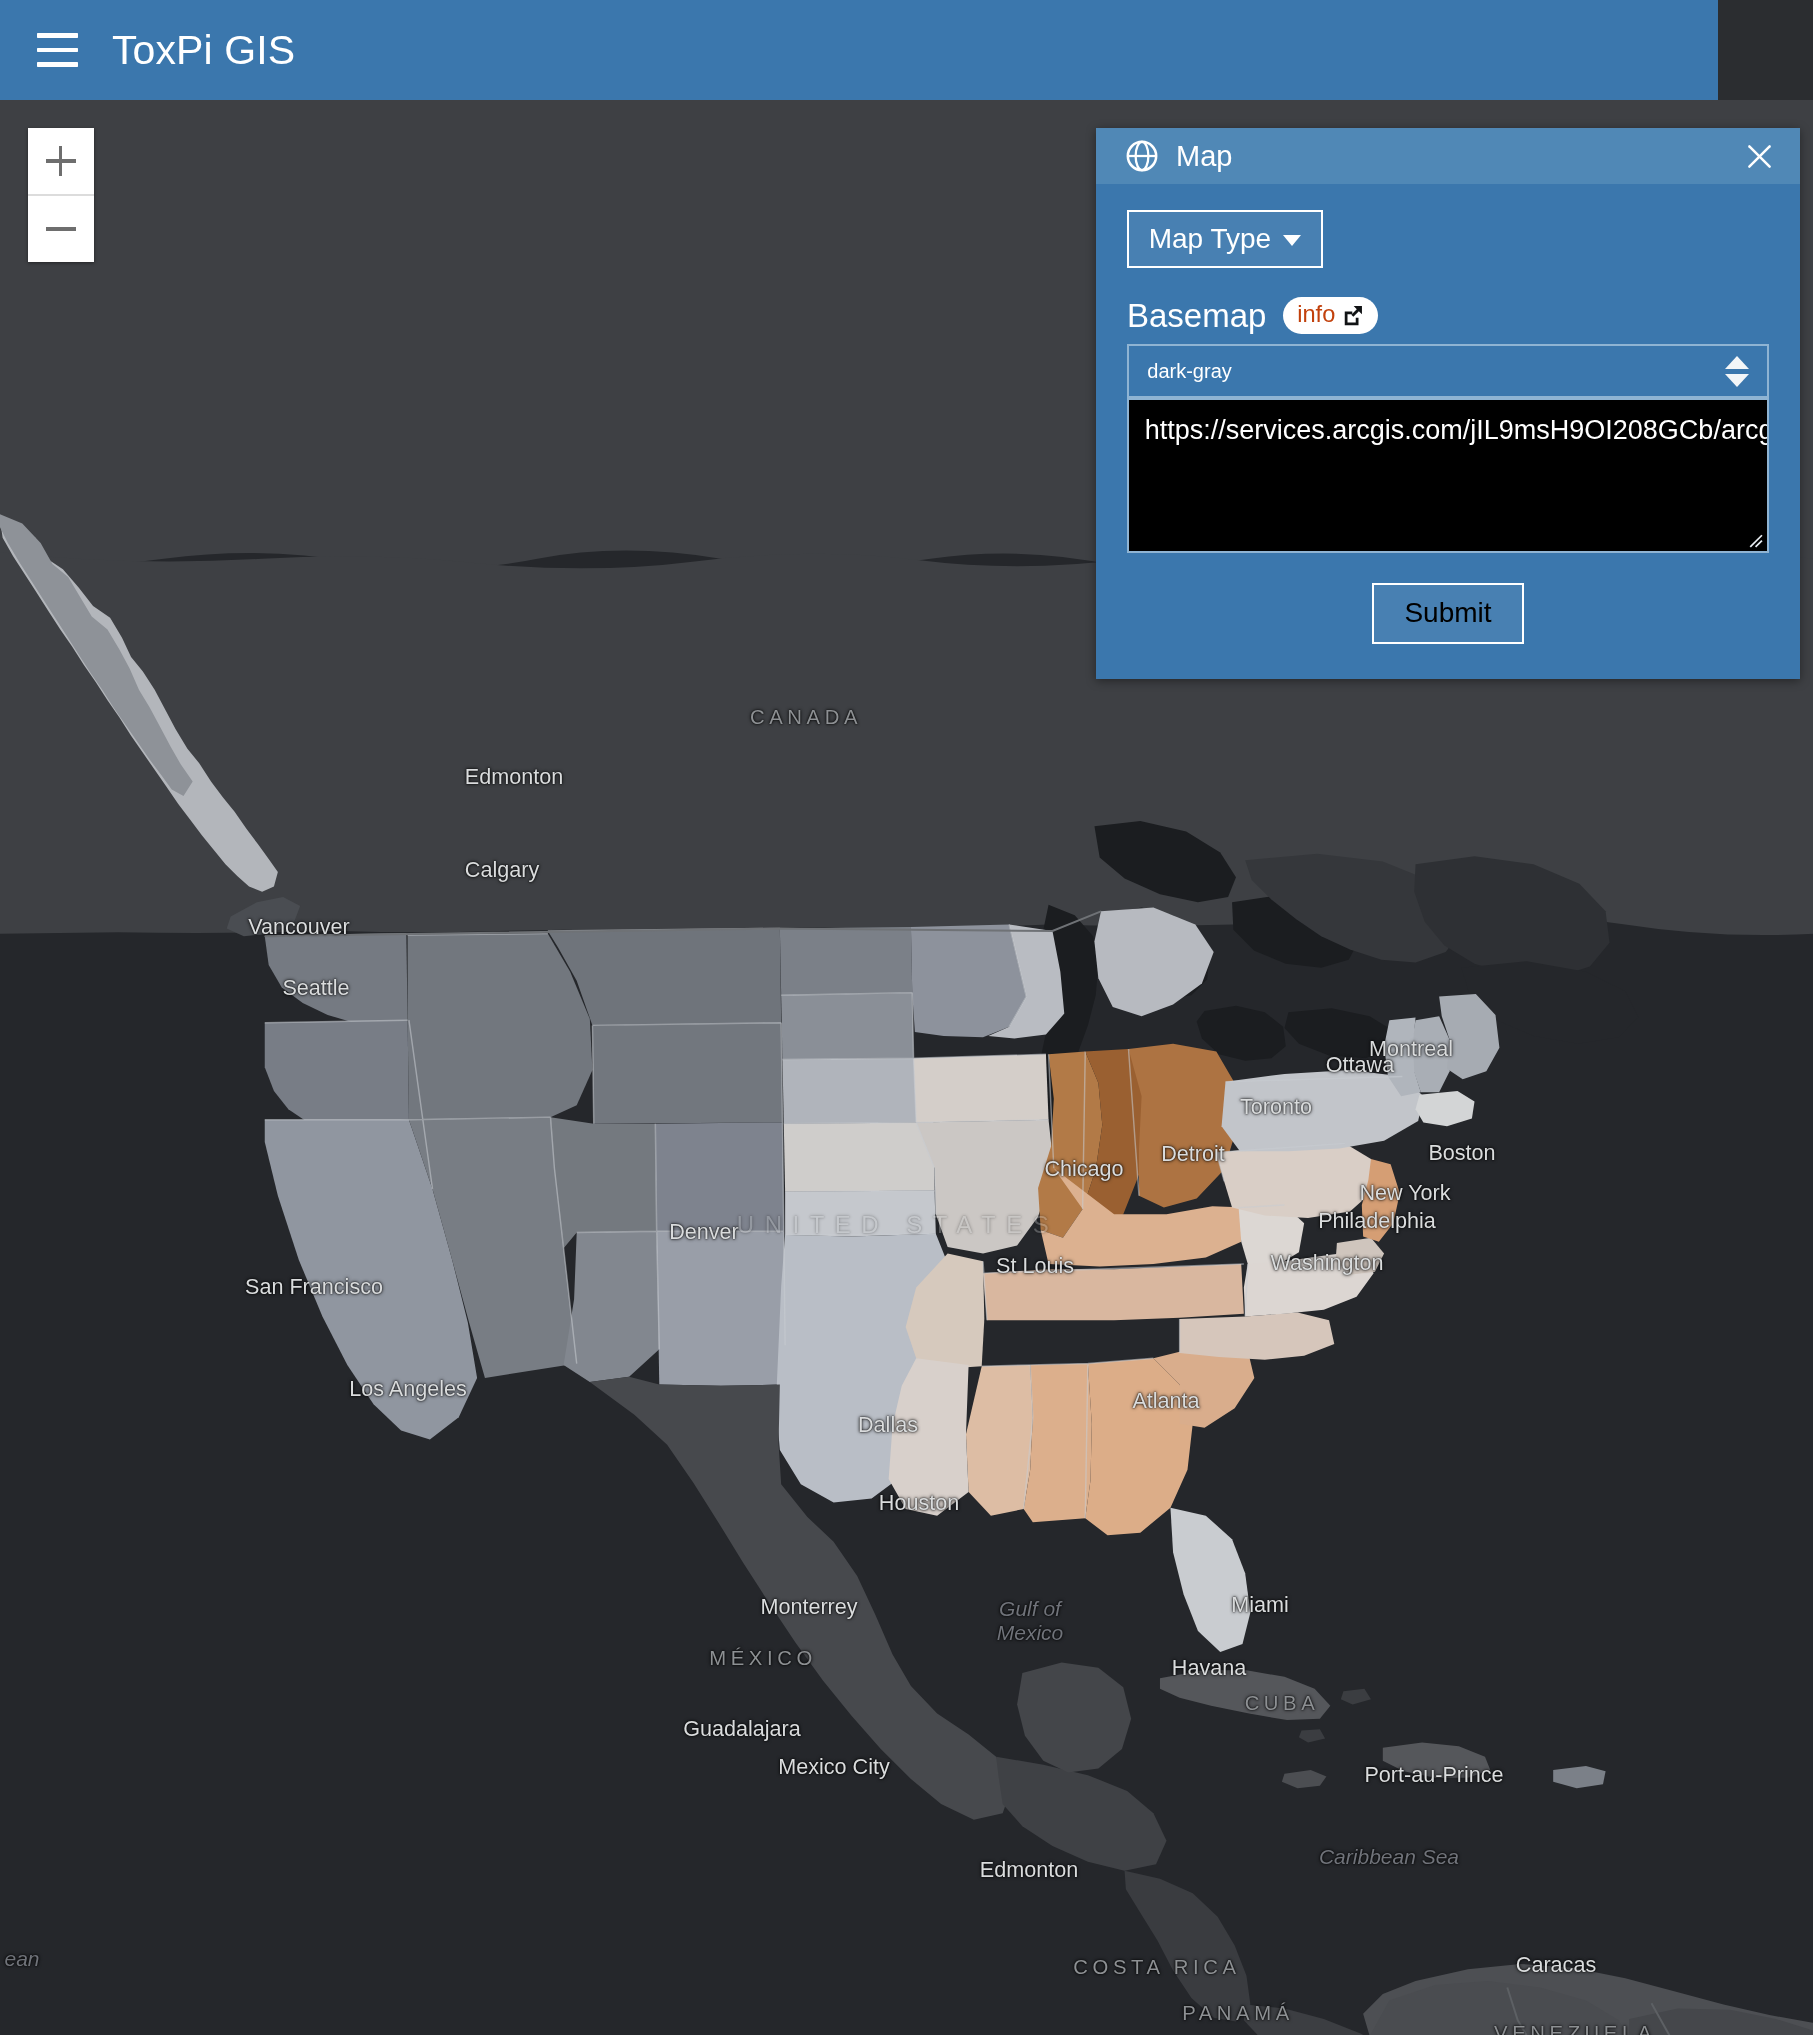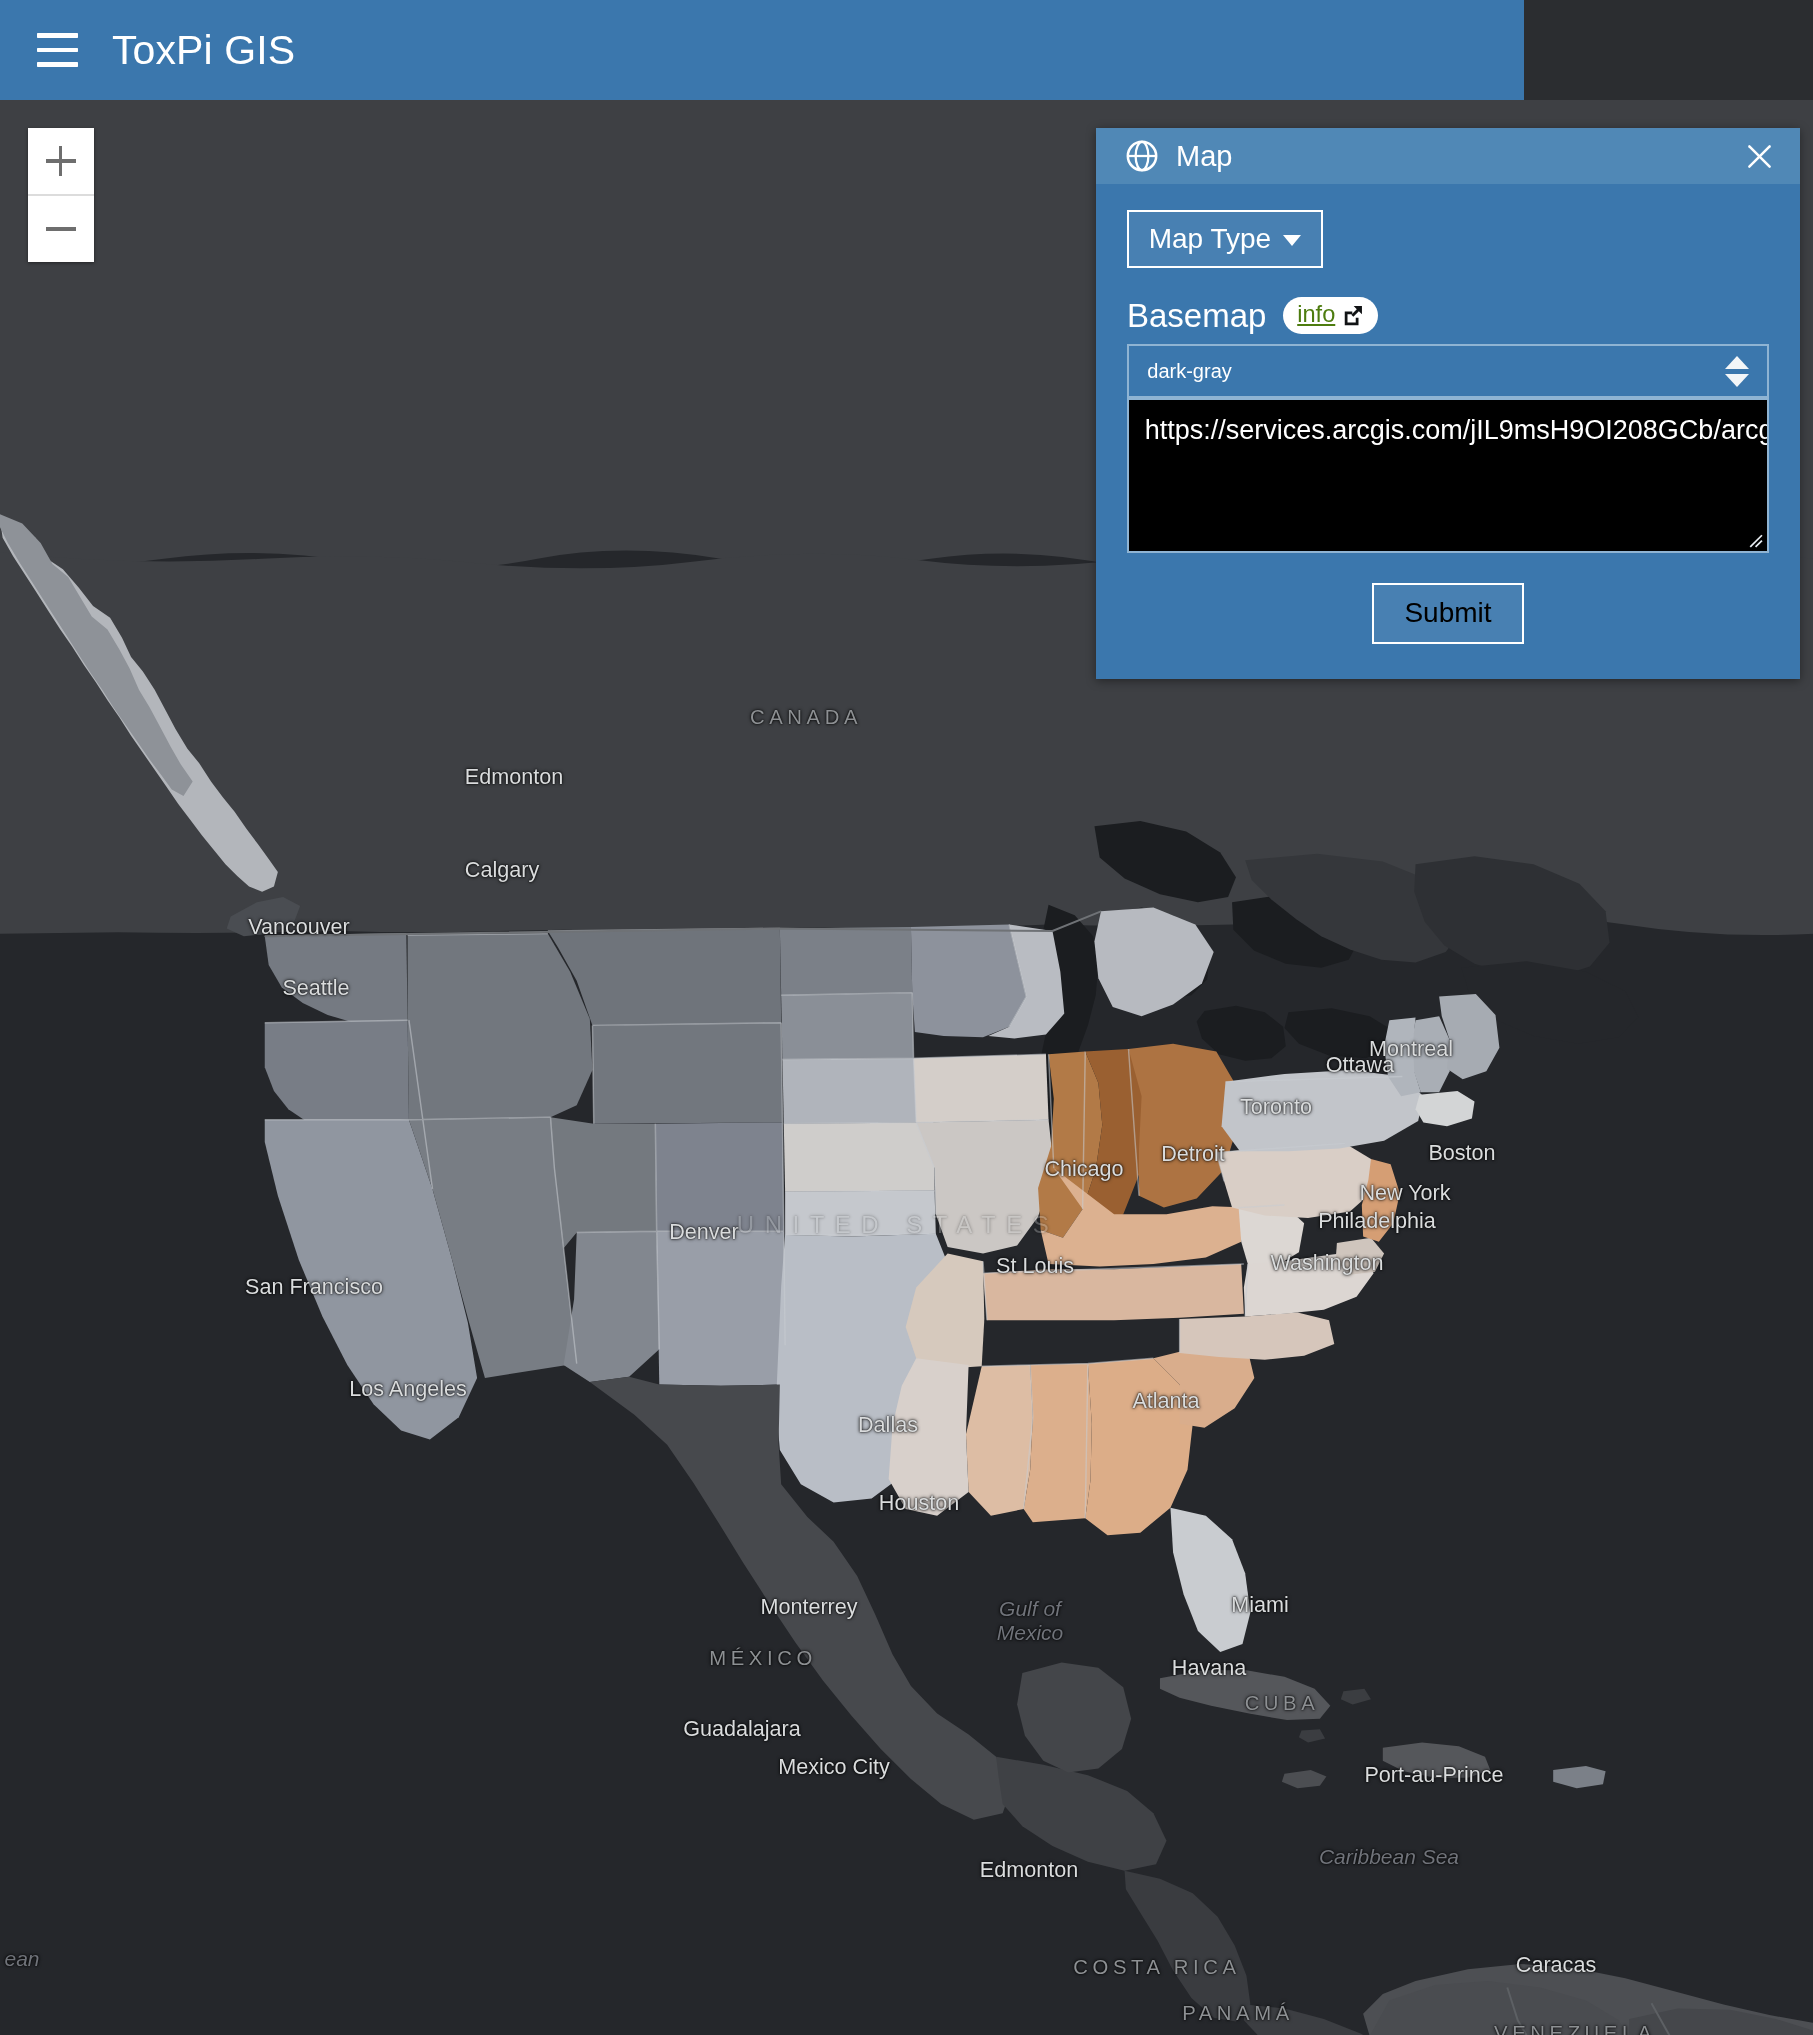--- a/index.html
+++ b/index.html
@@ -3,21 +3,21 @@
 <meta charset="utf-8">
 <style>
   html,body{margin:0;padding:0;background:#2b2d30;}
   body{
     width:1814px;height:2035px;overflow:hidden;position:relative;
     font-family:"Liberation Sans", sans-serif;
     -webkit-font-smoothing:antialiased;
   }
   
   #app-header{
-    position:absolute;left:0;top:0;width:1524px;height:100px;
+    position:absolute;left:0;top:0;width:1718px;height:100px;
     background:#3b77ad;display:flex;align-items:center;box-sizing:border-box;
     padding-left:37px;z-index:40;
   }
   #hamburger{width:41px;height:34px;display:flex;flex-direction:column;
     justify-content:space-between;cursor:pointer;margin-right:34px;}
   #hamburger i{display:block;height:4.6px;background:#ffffff;border-radius:0.7px;}
   #app-title{color:#ffffff;font-size:41px;font-weight:400;letter-spacing:0.1px;
     line-height:1;white-space:nowrap;}
 
   
@@ -61,21 +61,21 @@
     padding:12.5px 19.7px 13.8px 19.7px;cursor:pointer;line-height:1;margin-bottom:11.8px;}
   #map-type-caret{width:0;height:0;border-left:9.2px solid transparent;
     border-right:9.2px solid transparent;border-top:11px solid #ffffff;
     margin-top:3.9px;}
 
   .field-row{display:flex;align-items:center;gap:17px;margin:17px 0 10.5px 0;}
   .field-label{color:#ffffff;font-size:33px;line-height:1;}
   #basemap-info-badge{background:#ffffff;border-radius:655px;
     display:inline-flex;align-items:center;gap:7.2px;padding:5.9px 13.8px 7.2px 13.8px;
     cursor:pointer;}
-  #basemap-info-label{color:#4d7c0f;font-size:23.6px;line-height:1;text-decoration:underline;}
+  #basemap-info-label{color:#c2410c;font-size:23.6px;line-height:1;}
   #external-link-icon{width:22px;height:22px;display:block;}
 
   #basemap-select{position:relative;width:100%;height:54px;box-sizing:border-box;
     border:2px solid #8fb4d3;background:#3b77ad;display:flex;align-items:center;
     padding:0 18.3px;cursor:pointer;}
   #basemap-select-value{color:#ffffff;font-size:20px;line-height:1;flex:1 1 auto;}
   #basemap-spinner{display:flex;flex-direction:column;gap:4.6px;align-items:center;}
   .spin-tri{width:0;height:0;border-left:12.5px solid transparent;
     border-right:12.5px solid transparent;}
   .spin-tri.up{border-bottom:13.8px solid #f3f6f8;}

